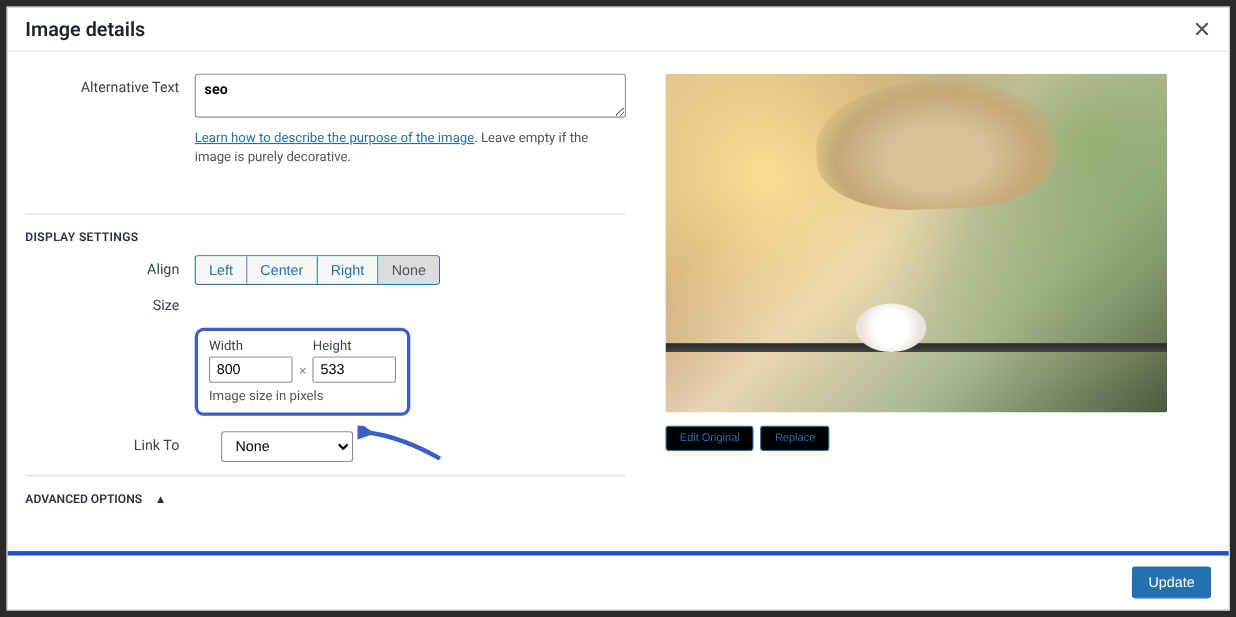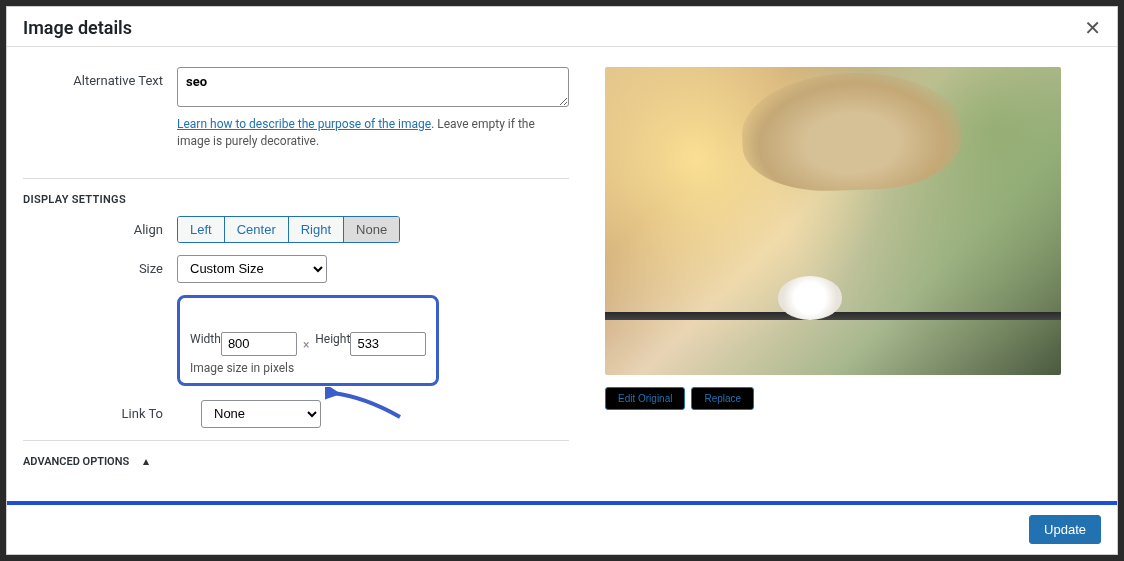--- a/index.html
+++ b/index.html
@@ -92,21 +92,21 @@
       resize: both;
       background: #fff;
       font-weight: bold;
     }
     .alt-text-area { height: 40px; }
     .caption-area { height: 44px; }
     .help-text {
       font-size: 12px;
       color: #555;
       margin-top: 6px;
-      margin-bottom: 14px;
+      margin-bottom: 29px;
       line-height: 1.4;
     }
     .help-link {
       color: #2271b1;
       text-decoration: underline;
     }
     .section-heading {
       font-size: 11px;
       font-weight: 600;
       letter-spacing: 0.3px;
@@ -150,21 +150,21 @@
     }
     .size-box {
       border: 3px solid #3b5fc9;
       border-radius: 8px;
       padding: 6px 10px 8px 10px;
       display: inline-block;
       margin-left: 154px;
       position: relative;
     }
     .size-inner { display: flex; align-items: flex-end; gap: 6px; }
-    .size-field { display: flex; flex-direction: row; margin-top: 28px; }
+    .size-field { display: flex; flex-direction: column; }
     .size-field-label { font-size: 12px; color: #3c434a; margin-bottom: 3px; }
     .size-input {
       width: 76px;
       height: 24px;
       border: 1px solid #8c8f94;
       border-radius: 2px;
       padding: 2px 2px 2px 6px;
       font-size: 13px;
     }
     .size-mult { color: #888; padding-bottom: 4px; font-size: 12px; }
@@ -277,23 +277,20 @@
           <div class="btn-group">
             <button class="btn-toggle">Left</button>
             <button class="btn-toggle">Center</button>
             <button class="btn-toggle">Right</button>
             <button class="btn-toggle active">None</button>
           </div>
         </div>
 
         <div class="form-row">
           <div class="form-label">Size</div>
-          <select>
-            <option>Custom Size</option>
-          </select>
         </div>
 
         <div class="size-box">
           <div class="size-inner">
             <div class="size-field">
               <span class="size-field-label">Width</span>
               <input type="number" class="size-input" value="800" style="">
             </div>
             <span class="size-mult">×</span>
             <div class="size-field">

